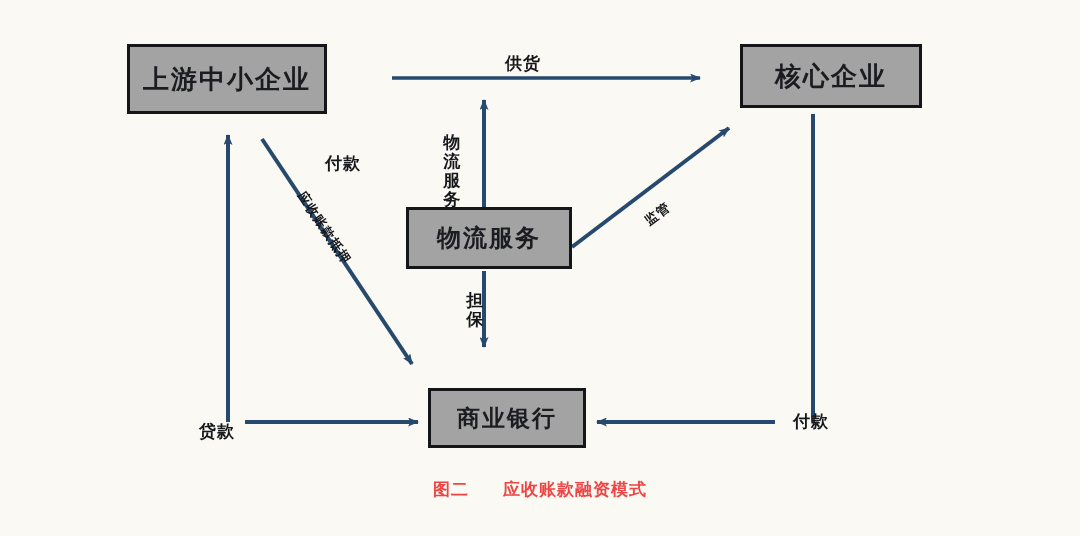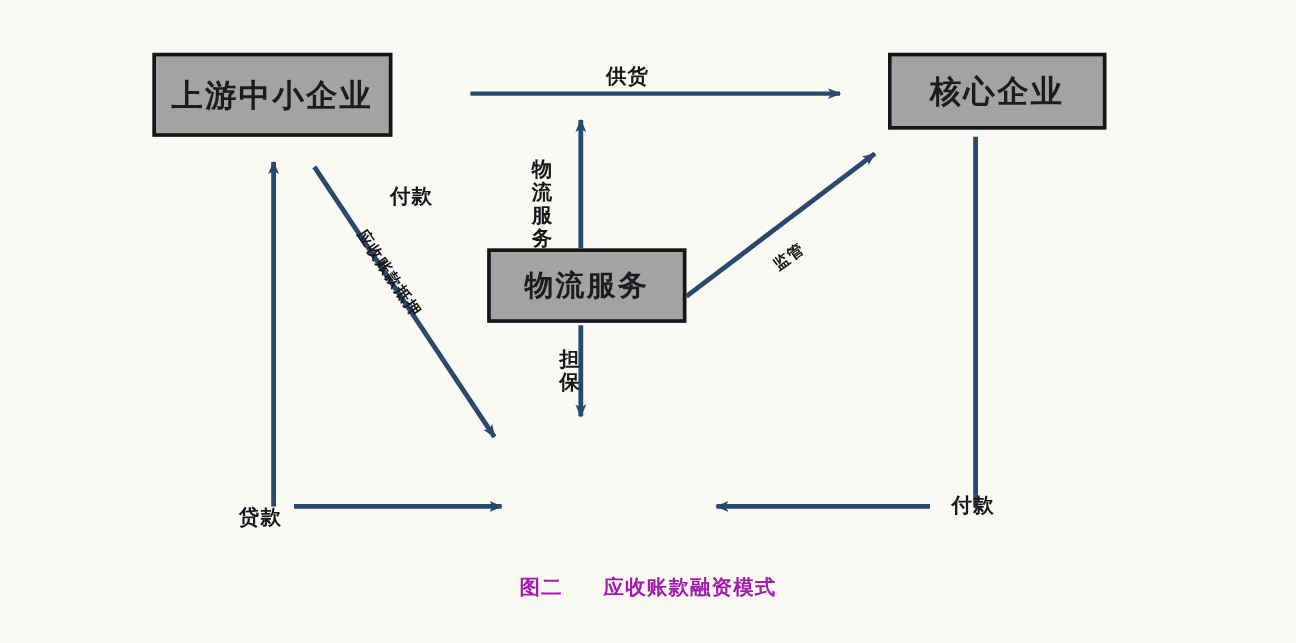--- a/index.html
+++ b/index.html
@@ -68,21 +68,21 @@
     transform-origin: left top;
     font-size: 13px;
     letter-spacing: 1px;
   }
   #caption {
     position: absolute;
     left: 0;
     top: 478px;
     width: 1080px;
     text-align: center;
-    color: #a21caf;
+    color: #ef4444;
     font-family: "DejaVu Serif", "Liberation Serif", serif;
     font-weight: 700;
     font-size: 17px;
     letter-spacing: 1px;
     z-index: 4;
   }
   #caption .cap-num { margin-right: 34px; }
 </style>
 </head>
 <body>
@@ -118,20 +118,23 @@
   </div>
 
   <div class="node" style="left:740px; top:44px; width:182px; height:64px; font-size:26px;">
     <span class="node-label">核心企业</span>
   </div>
 
   <div class="node" style="left:406px; top:207px; width:166px; height:62px; font-size:24px;">
     <span class="node-label">物流服务</span>
   </div>
 
+  <div class="node" style="left:428px; top:388px; width:158px; height:60px; font-size:23px;">
+    <span class="node-label">商业银行</span>
+  </div>
 
   <div class="edge-label" style="left:505px; top:52px;">供货</div>
 
   <div class="edge-label vertical" style="left:441px; top:133px;">物流服务</div>
 
   <div class="edge-label" style="left:325px; top:152px;">付款</div>
 
   <div class="edge-label rot-down" style="left:308px; top:188px;">应收账款抵押</div>
 
   <div class="edge-label rot-up" style="left:641px; top:215px;">监管</div>

